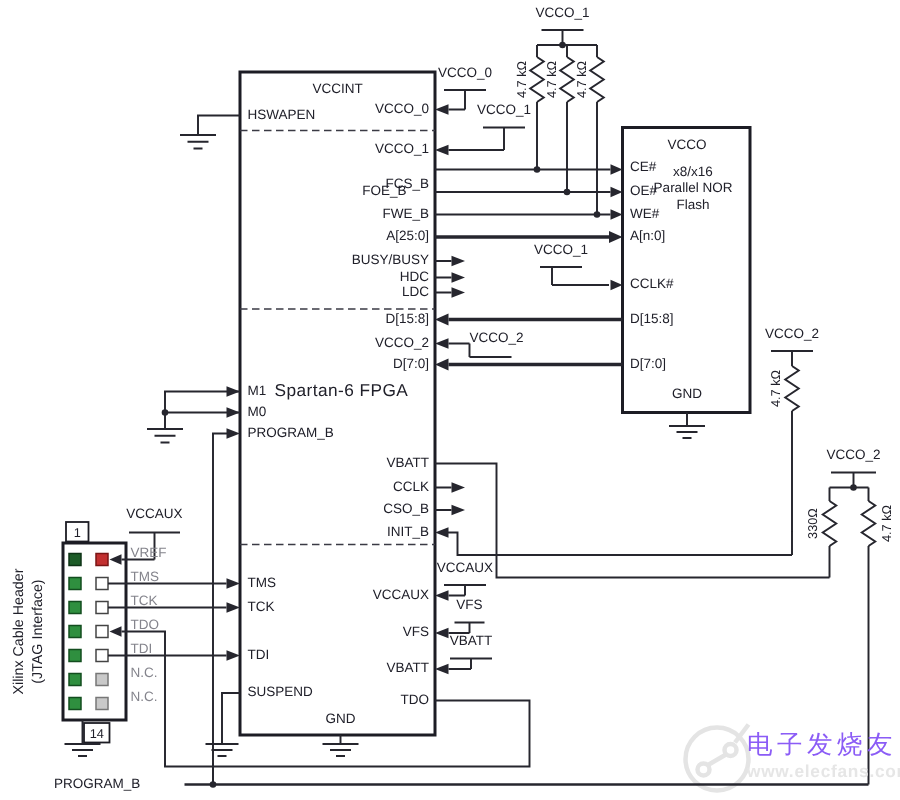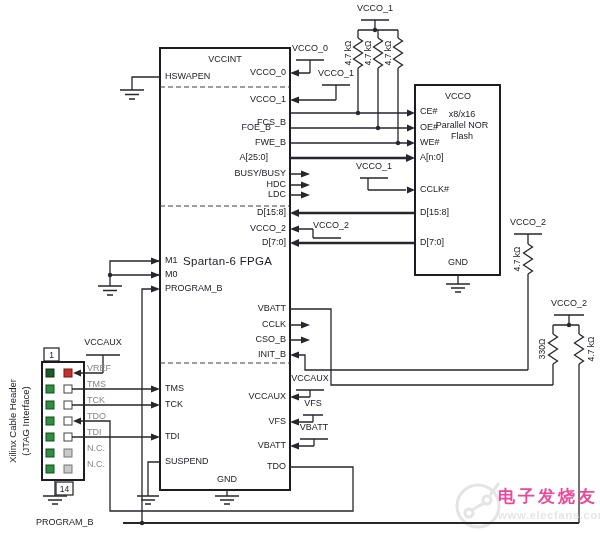--- a/index.html
+++ b/index.html
@@ -8,22 +8,22 @@
   .stage svg{position:absolute;left:0;top:0;}
   .t{position:absolute;font-size:9px;line-height:1;color:#20202a;white-space:nowrap;}
   .tr{text-align:right;}
   .tc{transform:translateX(-50%);}
   .big{font-size:11.5px;letter-spacing:.3px;}
   .v{transform:translate(-50%,-50%) rotate(-90deg);font-size:8.5px;}
   .muted{color:#84848c;}
   .pinno{font-size:8.5px;}
   .hdr-title{position:absolute;left:20px;top:421px;transform:translate(-50%,-50%) rotate(-90deg);
              text-align:center;font-size:9.5px;line-height:1.35;color:#20202a;white-space:nowrap;}
-  .wm-cn{position:absolute;left:498px;top:485px;font-size:17px;font-weight:bold;
-         letter-spacing:3px;color:#ec4899;}
+  .wm-cn{position:absolute;left:498px;top:485px;font-size:17px;font-weight:normal;
+         letter-spacing:3px;color:#8b5cf6;}
   .wm-url{position:absolute;left:498px;top:509px;font-size:11.5px;font-weight:bold;
           letter-spacing:.5px;color:#e6e6e6;}
 </style>
 </head>
 <body>
 
 <div class="stage">
 
 <svg width="600" height="533" viewBox="0 0 600 533">
 
@@ -156,21 +156,21 @@
 <span class="t" style="left:165px;top:384px">TMS</span>
 <span class="t" style="left:165px;top:400px">TCK</span>
 <span class="t" style="left:165px;top:432px">TDI</span>
 <span class="t" style="left:165px;top:457px">SUSPEND</span>
 
 <span class="t tr" style="right:314px;top:68px">VCCO_0</span>
 <span class="t tr" style="right:314px;top:95px">VCCO_1</span>
 <span class="t tr" style="right:314px;top:118px">FCS_B</span>
 <span class="t tr" style="right:329px;top:123px">FOE_B</span>
 <span class="t tr" style="right:314px;top:138px">FWE_B</span>
-<span class="t tr" style="right:332px;top:153px">A[25:0]</span>
+<span class="t tr" style="right:314px;top:153px">A[25:0]</span>
 <span class="t tr" style="right:314px;top:169px">BUSY/BUSY</span>
 <span class="t tr" style="right:314px;top:180px">HDC</span>
 <span class="t tr" style="right:314px;top:190px">LDC</span>
 <span class="t tr" style="right:314px;top:208px">D[15:8]</span>
 <span class="t tr" style="right:314px;top:224px">VCCO_2</span>
 <span class="t tr" style="right:314px;top:238px">D[7:0]</span>
 <span class="t tr" style="right:314px;top:304px">VBATT</span>
 <span class="t tr" style="right:314px;top:320px">CCLK</span>
 <span class="t tr" style="right:314px;top:335px">CSO_B</span>
 <span class="t tr" style="right:314px;top:350px">INIT_B</span>

